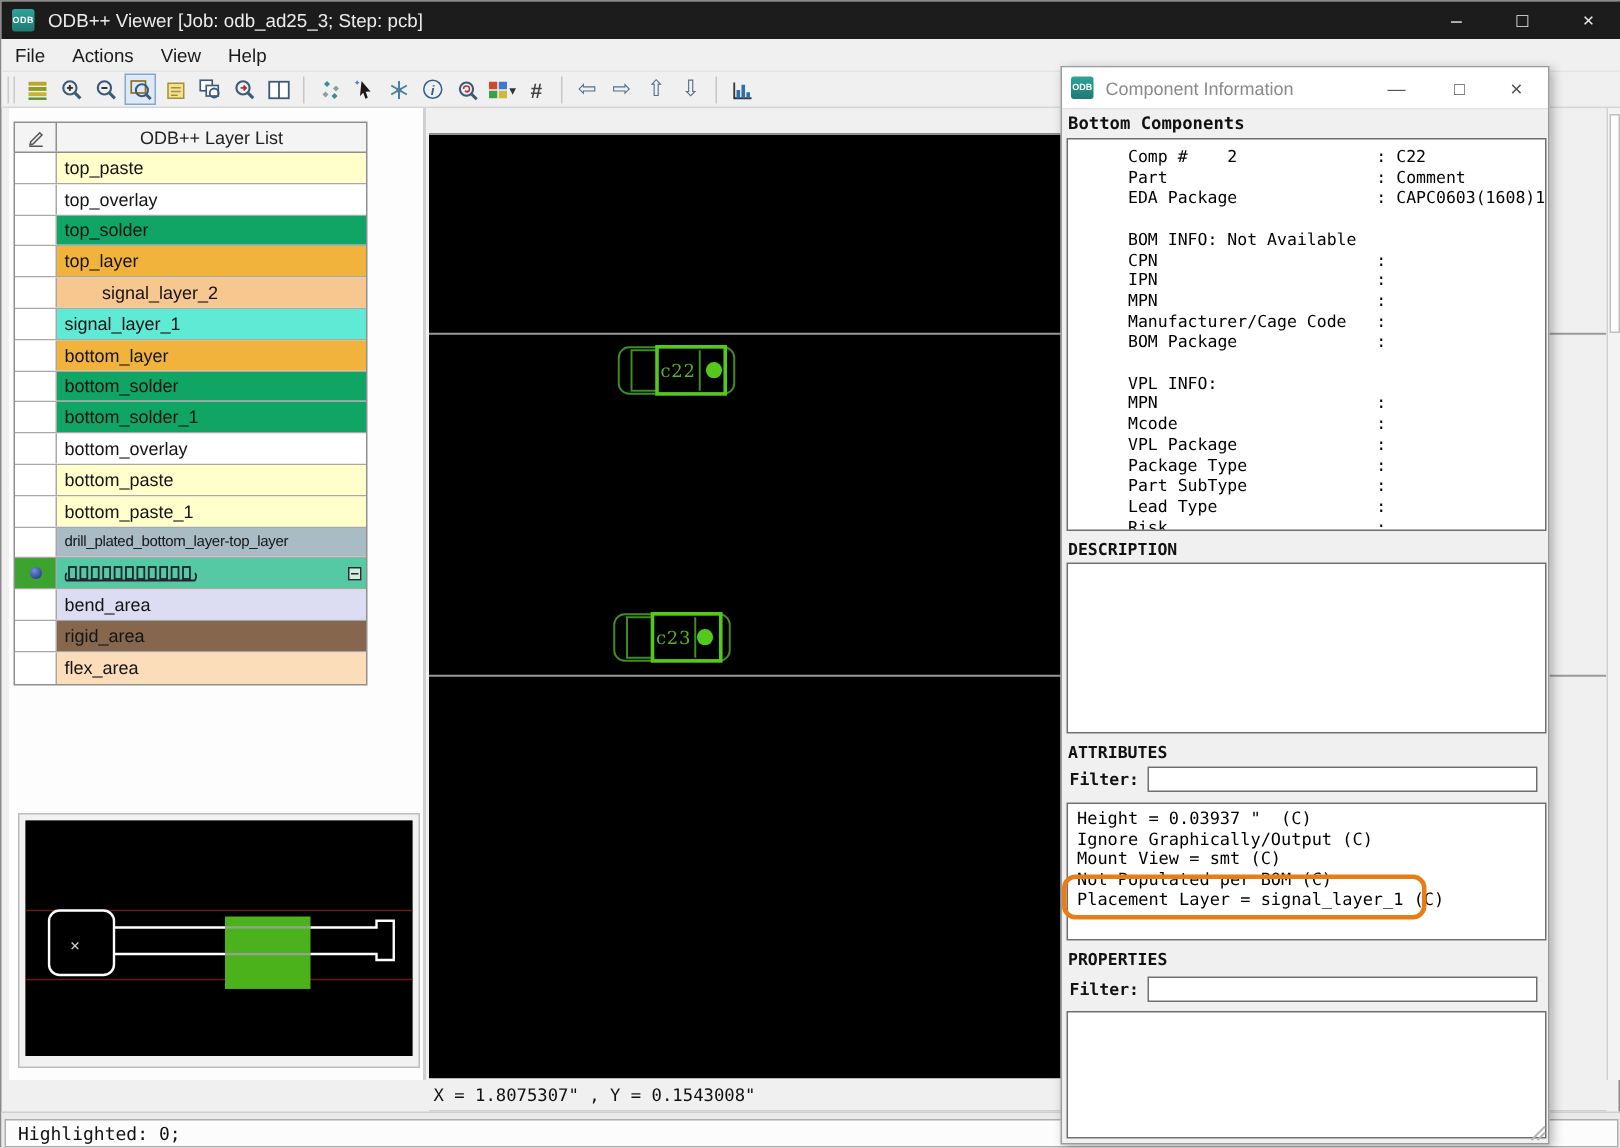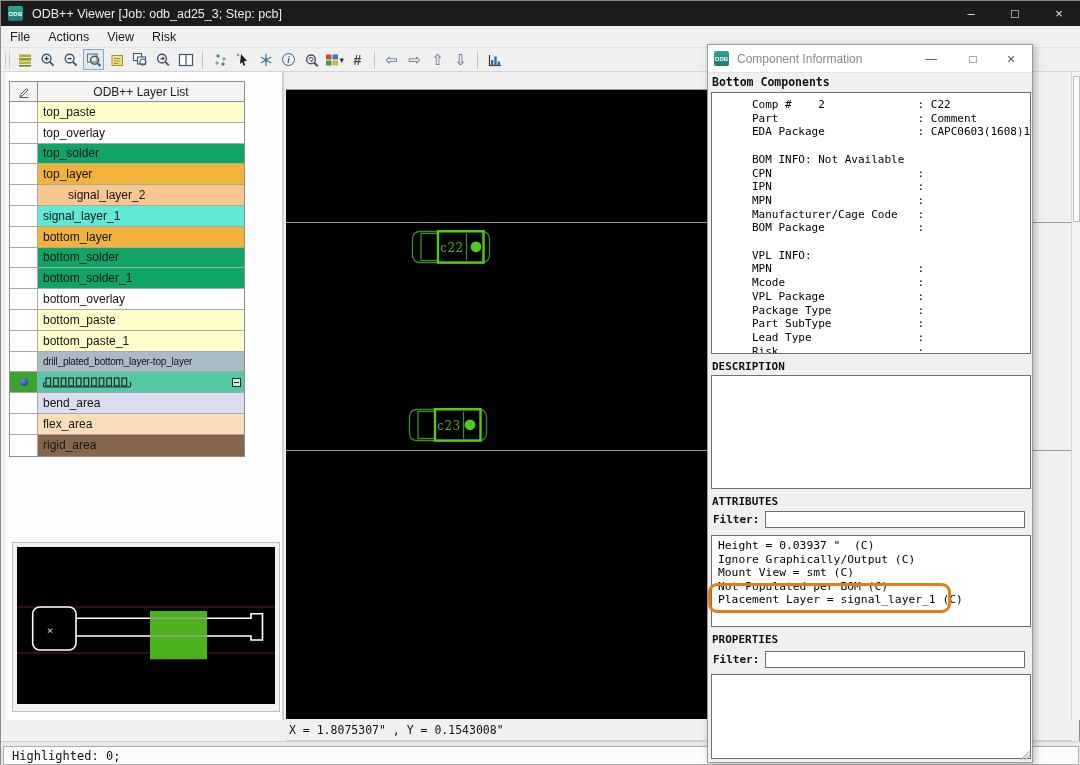--- a/index.html
+++ b/index.html
@@ -159,21 +159,21 @@
       <div class="winbtn">–</div>
       <div class="winbtn">□</div>
       <div class="winbtn">×</div>
     </div>
   </div>
 
   <div class="menubar">
     <span class="menuitem">File</span>
     <span class="menuitem">Actions</span>
     <span class="menuitem">View</span>
-    <span class="menuitem">Risk</span>
+    <span class="menuitem">Help</span>
   </div>
 
   <div class="toolbar">
     <div class="grip"></div>
 
     <button class="tbtn">
       <svg width="16" height="16">
         <rect x="2" y="2.5" width="12" height="2.6" fill="#b9a62c"></rect>
         <rect x="2" y="6" width="12" height="2.6" fill="#8f9c28"></rect>
         <rect x="2" y="9.5" width="12" height="2.6" fill="#c7b431"></rect>
@@ -482,31 +482,31 @@
     </div>
     <div class="lcell name-cell" style="background: rgb(220, 220, 242);">
       <span class="lbl">bend_area</span>
 
     </div>
   </div>
         <div class="lrow">
     <div class="lcell icon-cell">
       
     </div>
+    <div class="lcell name-cell" style="background: rgb(134, 103, 78);">
+      <span class="lbl">rigid_area</span>
+
+    </div>
+  </div>
+        <div class="lrow">
+    <div class="lcell icon-cell">
+      
+    </div>
     <div class="lcell name-cell" style="background: rgb(251, 221, 186);">
       <span class="lbl">flex_area</span>
-
-    </div>
-  </div>
-        <div class="lrow">
-    <div class="lcell icon-cell">
-      
-    </div>
-    <div class="lcell name-cell" style="background: rgb(134, 103, 78);">
-      <span class="lbl">rigid_area</span>
 
     </div>
   </div>
       </div>
   </div>
 
   <div class="preview-frame">
     <svg class="preview-canvas" viewBox="0 0 258 157">
       <rect x="0" y="0" width="258" height="157" fill="#000"></rect>
       <line x1="0" y1="60" x2="258" y2="60" stroke="#6b1a1a" stroke-width="1"></line>

